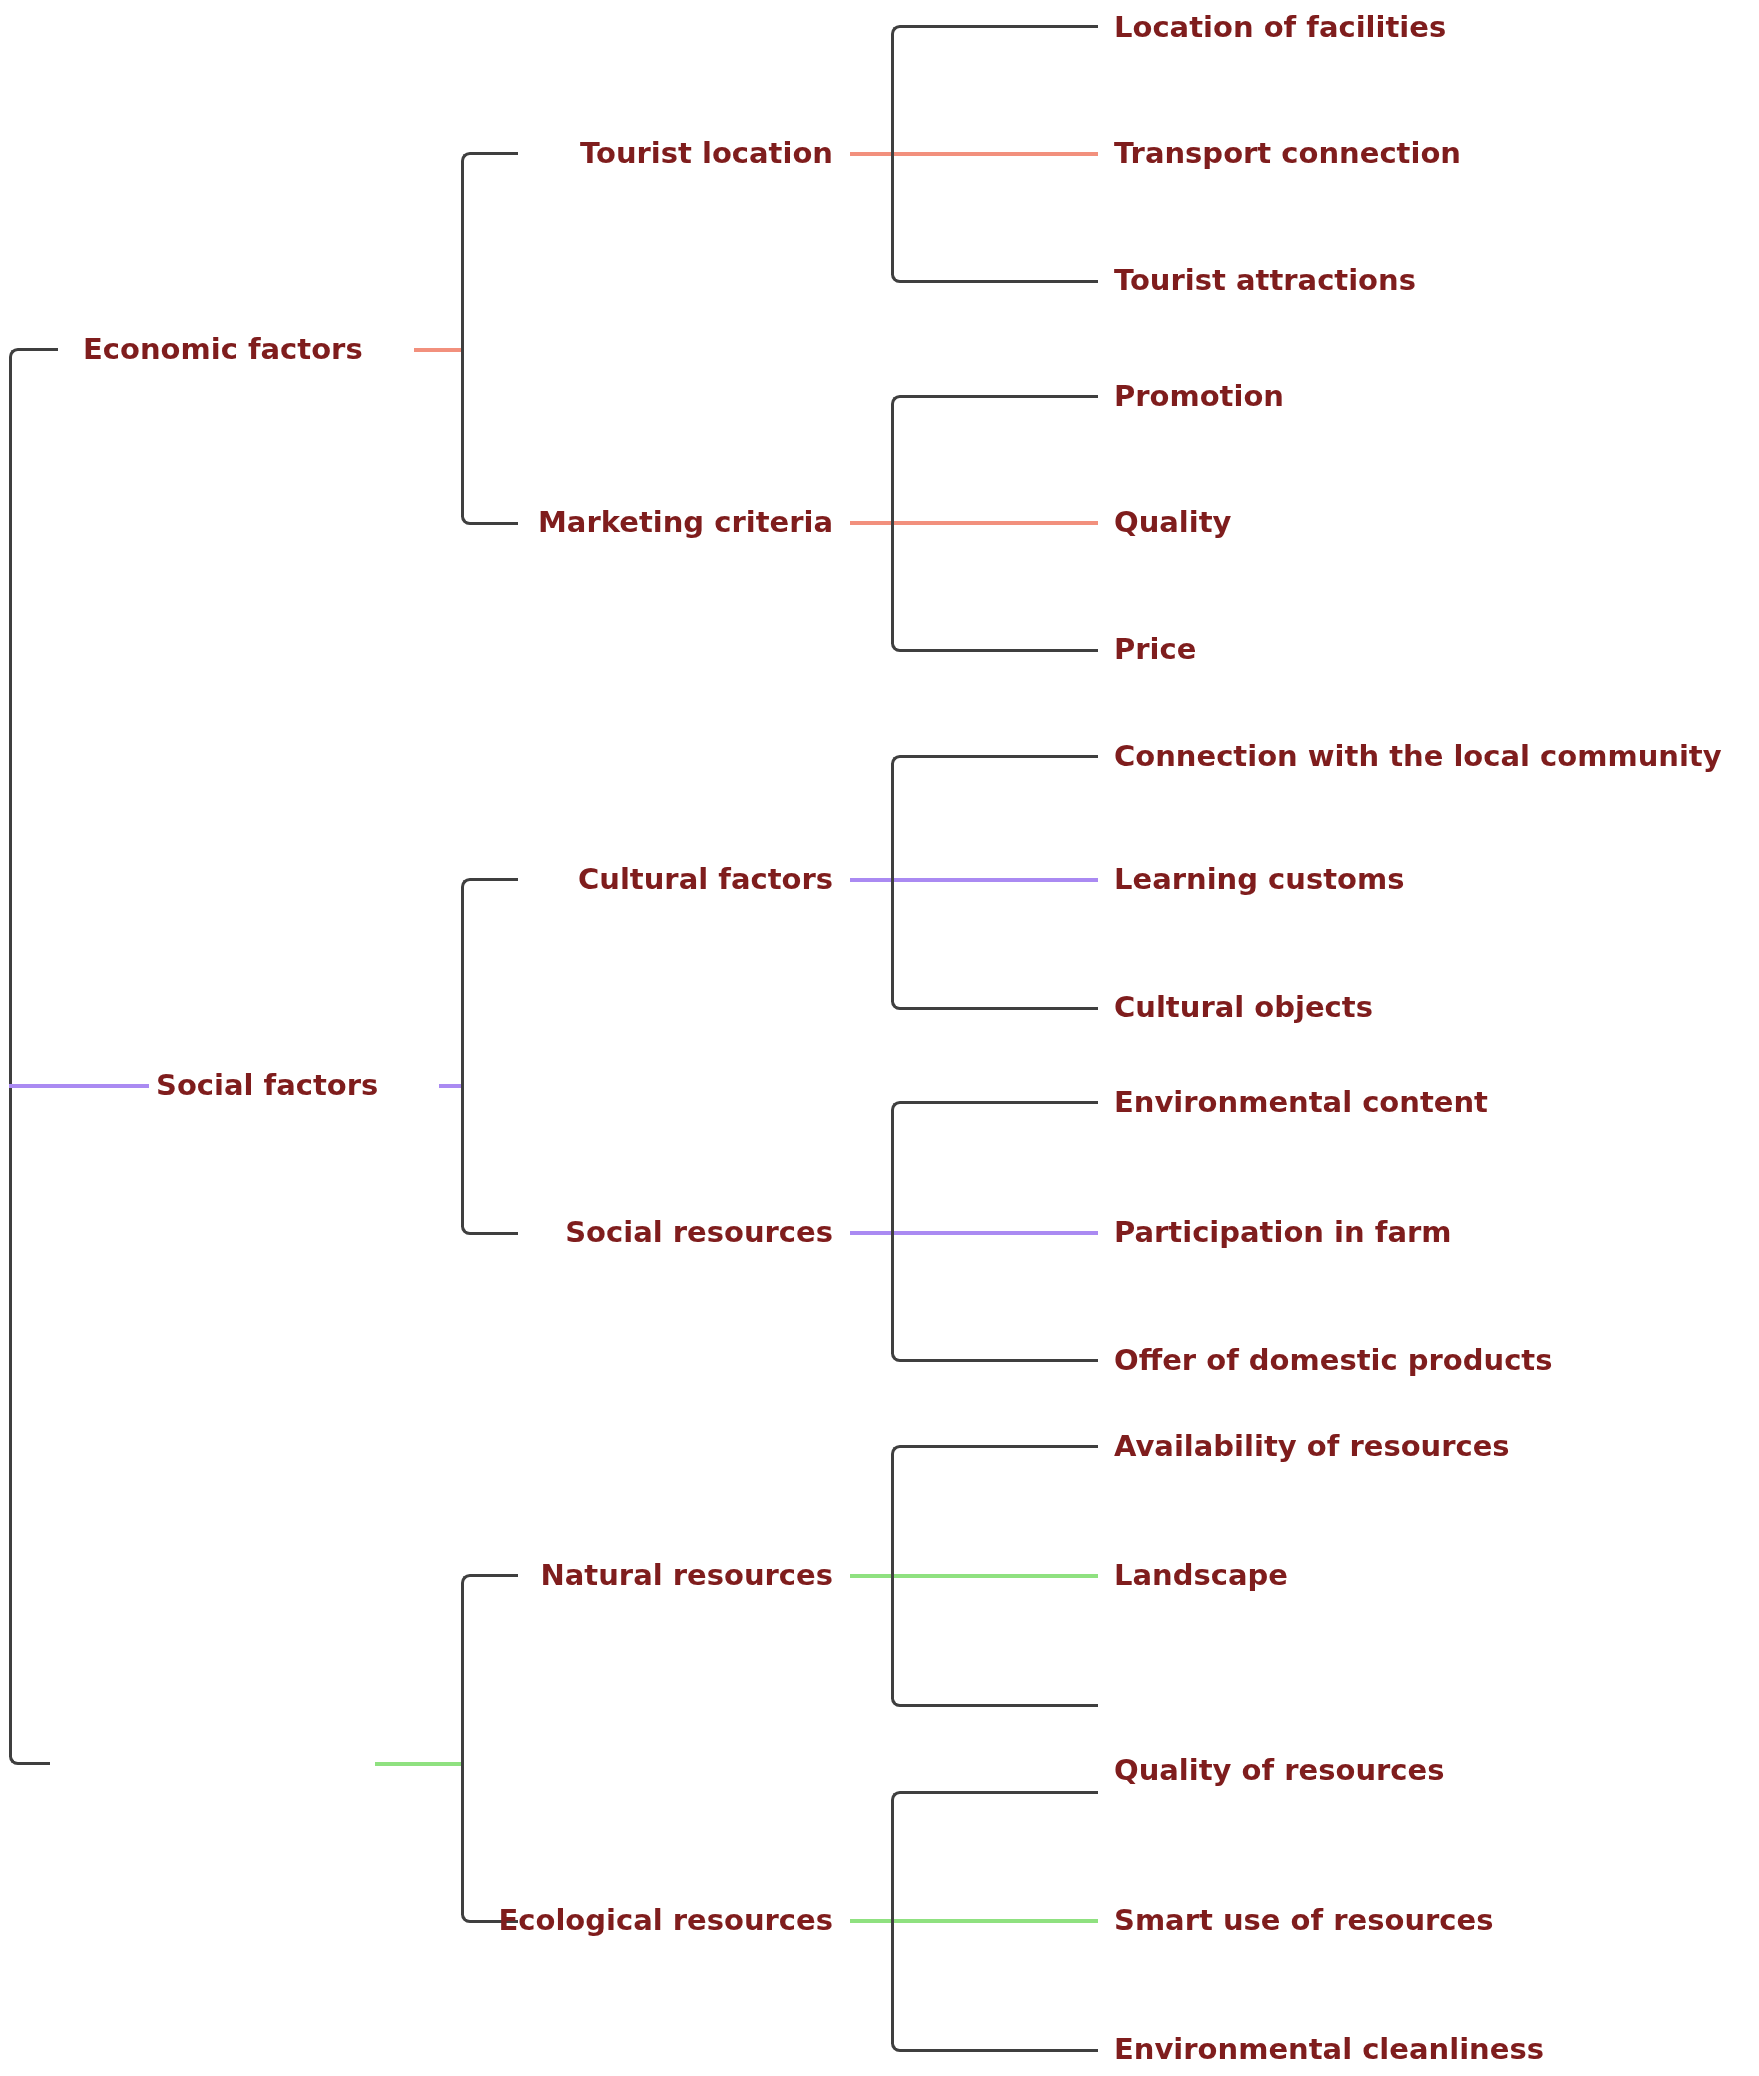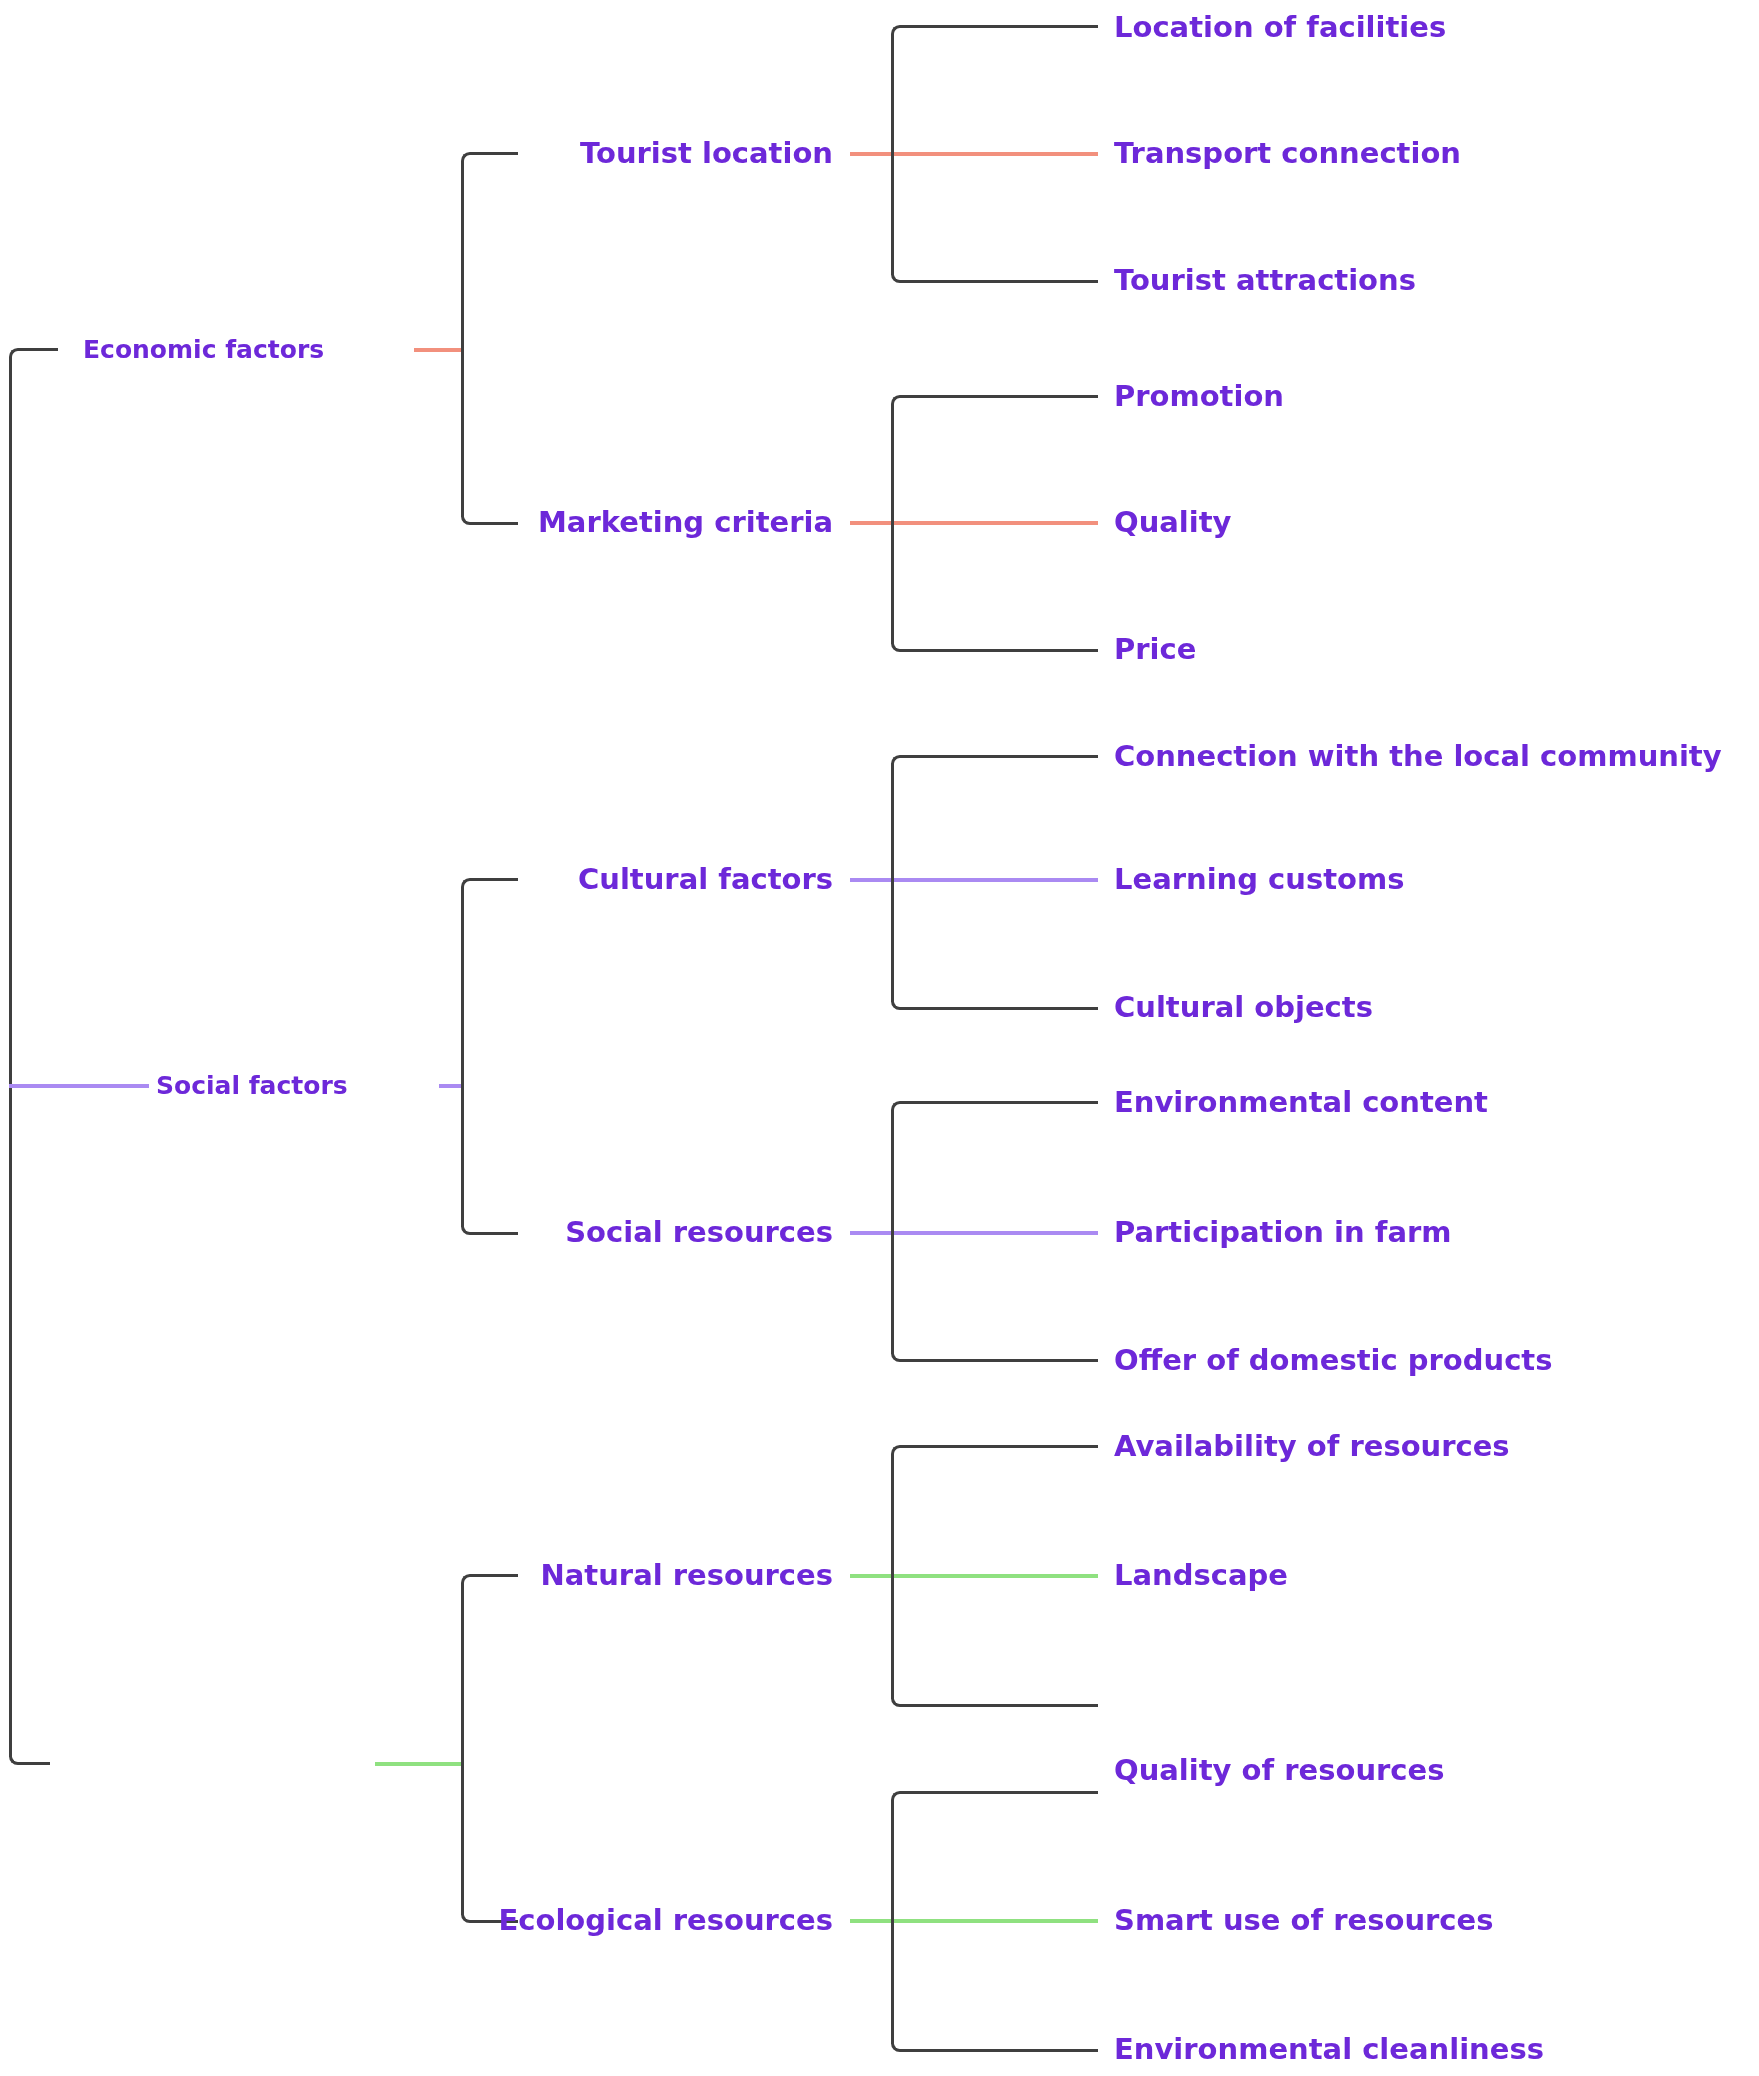--- a/index.html
+++ b/index.html
@@ -6,27 +6,27 @@
   #canvas{
     position:relative;
     width:1759px;
     height:2077px;
     background:#ffffff;
     font-family:"DejaVu Sans","Liberation Sans",sans-serif;
     overflow:hidden;
   }
   .label{
     position:absolute;
-    color:#6d28d9;
+    color:#7f1d1d;
     font-size:29px;
     font-weight:700;
     line-height:35px;
     white-space:nowrap;
   }
-  .l1{font-size:25px;}
+  .l1{font-size:29px;}
   .l1.wrap{white-space:normal;max-width:320px;line-height:40px;}
   .l2{text-align:right;}
   .hline{position:absolute;height:3.9px;}
   .c0{background:var(--c0);}
   .c1{background:var(--c1);}
   .c2{background:var(--c2);}
   .bracket{position:absolute;box-sizing:border-box;background:transparent;}
   .bracket.full{border-left:3.9px solid;border-top:3.9px solid;border-bottom:3.9px solid;border-radius:8.8px 0 0 8.8px;}
   .bracket.topleft{border-left:3.9px solid;border-top:3.9px solid;border-radius:8.8px 0 0 0;}
   .bracket.bottomleft{border-left:3.9px solid;border-bottom:3.9px solid;border-radius:0 0 0 8.8px;}

